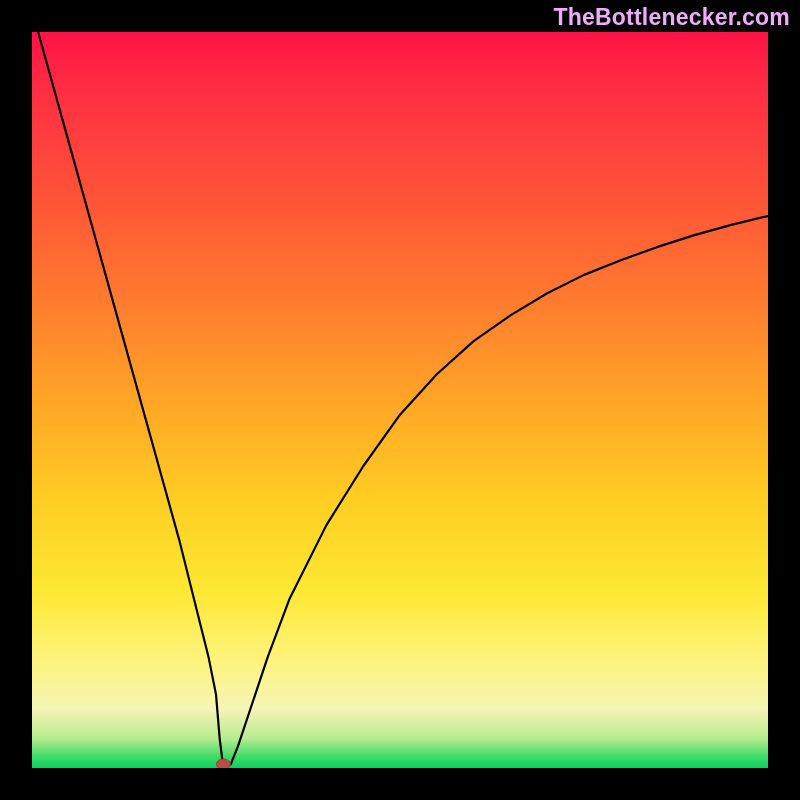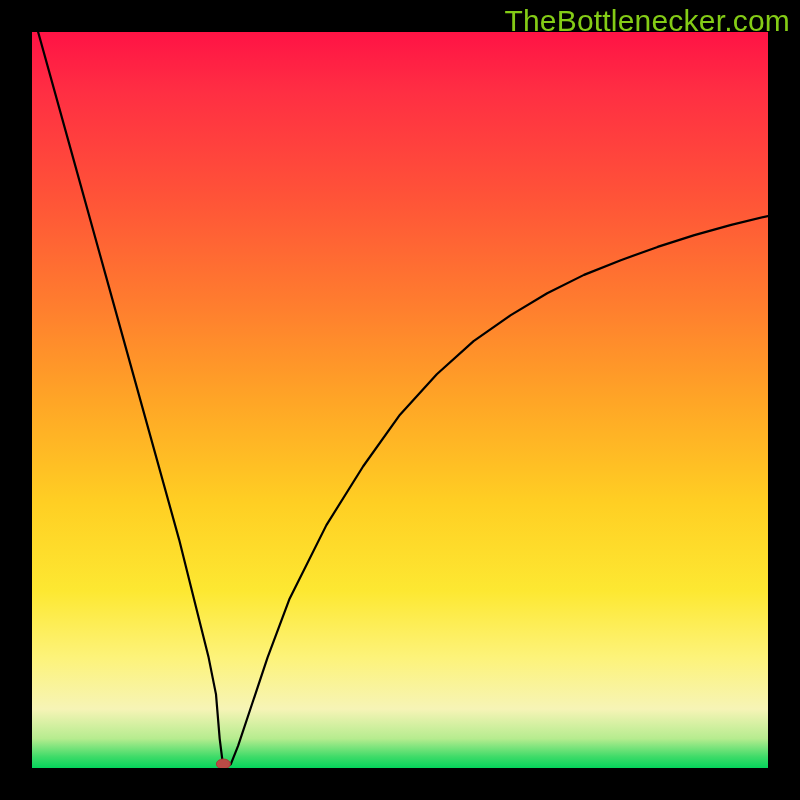--- a/index.html
+++ b/index.html
@@ -68,23 +68,23 @@
   }
   .min-dot {
     fill: #bb4b46;
     stroke: #a63e3a;
     stroke-width: 1;
   }
   .attribution {
     position: absolute;
     top: 4px;
     right: 10px;
-    font-size: 30px;
-    font-weight: 400;
-    color: #84cc16;
+    font-size: 23px;
+    font-weight: 700;
+    color: #f0abfc;
     letter-spacing: 0.2px;
     user-select: none;
   }
 </style>
 </head>
 <body>
 
 <div class="frame">
   <div class="plot-outer">
     <div class="plot-inner">

